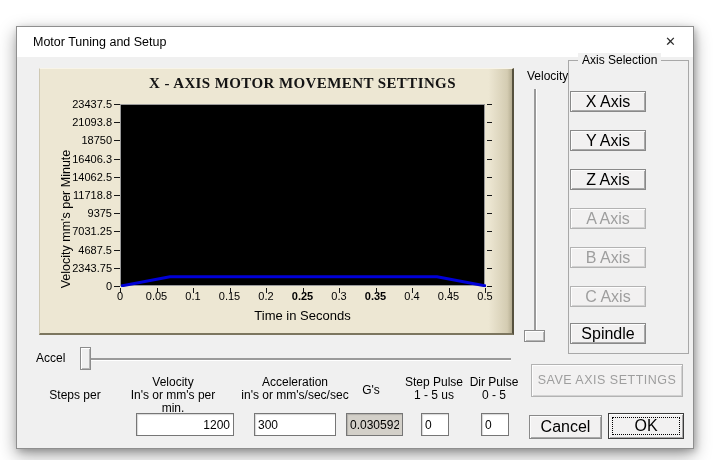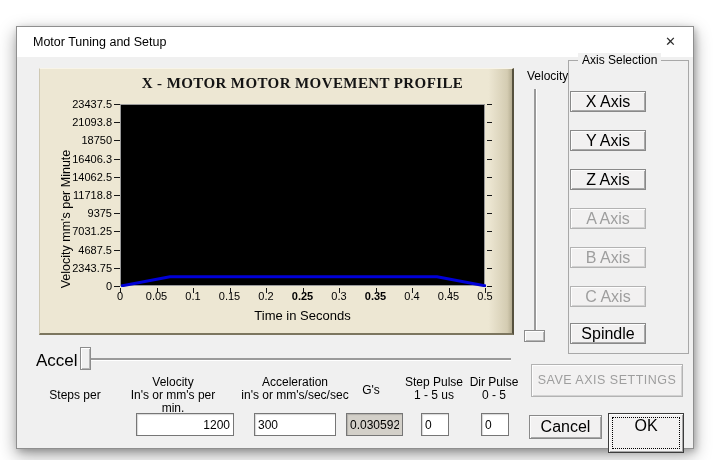--- a/index.html
+++ b/index.html
@@ -28,21 +28,21 @@
   .ytick { position:absolute; left:0; width:72px; text-align:right; font-size:11px; color:#000; }
   .xtick { position:absolute; top:221px; width:40px; text-align:center; font-size:11px; color:#000; }
   .tickmark { position:absolute; background:#161616; }
   .ylabel-rot { position:absolute; left:26px; top:150px; transform:translate(-50%,-50%) rotate(-90deg); font-size:12.5px; color:#000; white-space:nowrap; }
   .xlabel { position:absolute; left:80px; top:239px; width:365px; text-align:center; font-size:13px; color:#000; }
 
   
   .vel-label { position:absolute; left:510px; top:42px; font-size:12px; color:#000; }
   .vtrack { position:absolute; left:517px; top:62px; width:2px; height:247px; background:#9a9a9a; box-shadow:1px 0 0 #ffffff; }
   .vthumb { position:absolute; left:507px; top:303px; width:21px; height:12px; background:#f0f0f0; border:1px solid #8c8c8c; box-shadow:inset 1px 1px 0 #ffffff, inset -1px -1px 0 #b5b5b5; }
-  .accel-label { position:absolute; left:19px; top:324px; font-size:17px; color:#000; }
+  .accel-label { position:absolute; left:19px; top:324px; font-size:12px; color:#000; }
   .htrack { position:absolute; left:69px; top:331px; width:425px; height:2px; background:#9a9a9a; box-shadow:0 1px 0 #ffffff; }
   .hthumb { position:absolute; left:63px; top:320px; width:11px; height:23px; background:#f0f0f0; border:1px solid #8c8c8c; box-shadow:inset 1px 1px 0 #ffffff, inset -1px -1px 0 #b5b5b5; }
 
   
   .groupbox { position:absolute; left:551px; top:33px; width:121px; height:294px; border:1px solid #a8a8a8; }
   .groupbox .legend { position:absolute; left:9px; top:-8px; background:#f0f0f0; padding:0 4px; font-size:12px; color:#000; white-space:nowrap; }
   .btn { background:#f2f1f1; border:1px solid #898989; box-shadow:inset 1px 1px 0 #fcfcfc, inset -1px -1px 0 #a8a8a8;
     font-family:"Liberation Sans", sans-serif; font-size:16px; color:#000; text-align:center; cursor:default; }
   .btn.disabled { color:#9e9e9e; border-color:#b3b3b3; box-shadow:inset 1px 1px 0 #fdfdfd, inset -1px -1px 0 #d2d2d2; }
   .axis-btn { position:absolute; left:553px; width:76px; height:21px; line-height:19px; }
@@ -51,35 +51,35 @@
   .fhead { position:absolute; text-align:center; font-size:12px; color:#000; line-height:13px; }
 
   
   .tin { position:absolute; top:386px; height:23px; border:1px solid #767676; background:#fff;
     box-shadow:inset 1px 1px 1px rgba(0,0,0,0.16); font-family:"Liberation Sans", sans-serif; font-size:12px; color:#000; padding:0 3px; }
   .tin.ro { background:#d3d0c9; }
 
   
   .save-btn { position:absolute; left:514px; top:337px; width:152px; height:33px; line-height:31px; font-size:12.5px; letter-spacing:0.5px; }
   .cancel-btn { position:absolute; left:512px; top:388px; width:73px; height:24px; line-height:22px; }
-  .ok-btn { position:absolute; left:591px; top:386px; width:76px; height:40px; line-height:24px; border:1px solid #3c3c3c; }
+  .ok-btn { position:absolute; left:591px; top:386px; width:76px; height:26px; line-height:24px; border:1px solid #3c3c3c; }
   .focus-rect { position:absolute; left:3px; top:3px; right:3px; bottom:3px; border:1px dotted #000; pointer-events:none; }
 </style>
 </head>
 <body>
 
 <div class="dialog">
 
   <div class="titlebar">
     <span class="title">Motor Tuning and Setup</span>
     <div class="close-btn">✕</div>
   </div>
 
   <div class="chart-panel">
-    <div class="chart-title">X - MOTOR MOTOR MOVEMENT PROFILE</div>
+    <div class="chart-title">X - AXIS MOTOR MOVEMENT SETTINGS</div>
     <div class="plot">
         <svg width="365" height="182">
           <polyline points="0.0,181.0 48.9,171.7 316.1,171.7 365.0,181.0" fill="none" stroke="#0000d8" stroke-width="3"></polyline>
         </svg>
       </div>
     <div class="ylabel-rot">Velocity mm's per Minute</div>
     <div class="xlabel">Time in Seconds</div>
   <div class="ytick" style="top: 29px;">23437.5</div>
       <div class="tickmark" style="left: 74px; top: 35px; width: 6px; height: 1px;"></div>
       <div class="tickmark" style="left: 447px; top: 35px; width: 5px; height: 1px;"></div>

